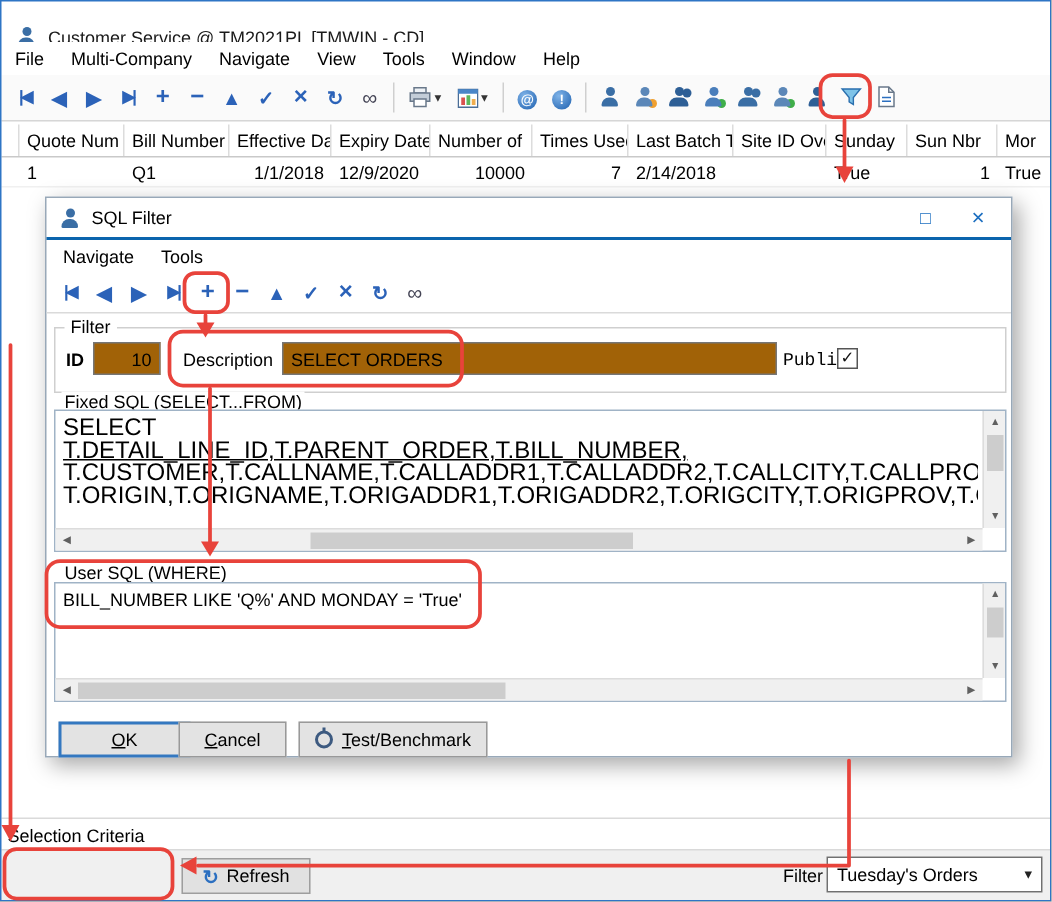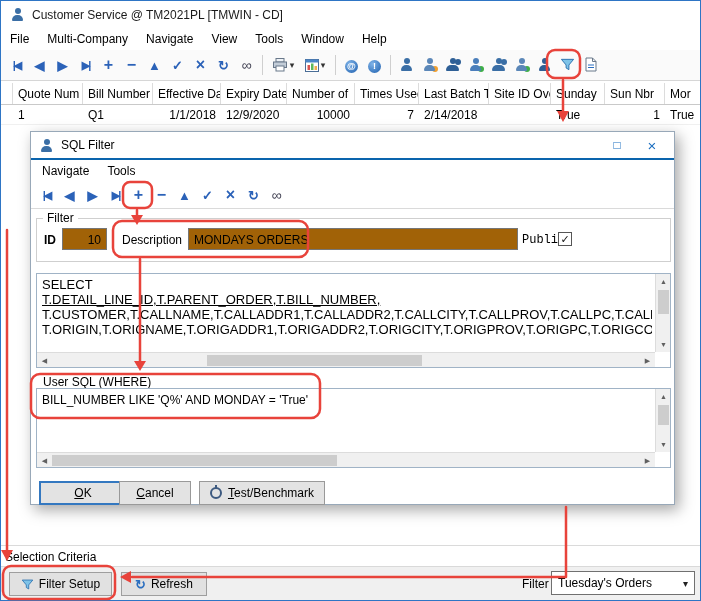--- a/index.html
+++ b/index.html
@@ -2,21 +2,21 @@
 <html><head>
 <meta charset="utf-8">
 <style>
   * { margin:0; padding:0; box-sizing:border-box; }
   html,body { background:#888; }
   body { font-family:"Liberation Sans", sans-serif; font-size:12px; color:#000; }
   #root { position:relative; width:701px; height:601px; background:#fff; overflow:hidden; }
   .win-border { position:absolute; inset:0; border:1px solid #2e75c5; pointer-events:none; z-index:60; }
 
   
-  .titlebar { position:absolute; left:1px; top:1px; right:1px; height:27px; background:#fff; display:flex; align-items:center; padding-left:9px; gap:7px; }
+  .titlebar { position:absolute; left:1px; top:11px; right:1px; height:27px; background:#fff; display:flex; align-items:center; padding-left:9px; gap:7px; }
   .titlebar .title { font-size:12px; color:#1a1a1a; }
   .menubar { position:absolute; left:1px; top:28px; right:1px; height:22px; background:#fff; display:flex; align-items:center; }
   .menu-item { padding:3px 9px; white-space:nowrap; }
   .toolbar { position:absolute; left:1px; top:50px; right:1px; height:31px; background:#fafafa; border-bottom:1px solid #d6d6d6; display:flex; align-items:center; padding-left:4px; }
   .tbi { width:23px; text-align:center; font-size:13px; line-height:1; color:#2b62b8; font-weight:bold; white-space:nowrap; }
   .tbi.small { font-size:11px; letter-spacing:-2px; }
   .tbi.plus { font-size:16px; }
   .tbi.dark { color:#445; font-weight:normal; font-size:14px; }
   .tbsep { width:1px; height:20px; background:#cfcfcf; margin:0 4px; }
   .tb-dd { width:32px; display:flex; align-items:center; justify-content:center; gap:2px; }
@@ -54,21 +54,21 @@
   .dctrl.close { font-size:15px; }
   .dblue { position:absolute; left:0; top:26px; right:0; height:2px; background:#0a64ad; }
   .dmenu { position:absolute; left:0; top:28px; right:0; height:22px; display:flex; align-items:center; padding-left:2px; }
   .dtb { position:absolute; left:0; top:50px; right:0; height:27px; border-bottom:1px solid #dadada; display:flex; align-items:center; padding-left:4px; }
   .fgroup { position:absolute; left:5px; top:86px; width:635px; height:44px; border:1px solid #cfcfcf; }
   .fgroup-label { position:absolute; left:12px; top:79px; background:#fff; padding:0 4px; z-index:2; }
   .flbl { position:absolute; top:14px; }
   .finput { position:absolute; top:9px; height:22px; border:1px solid #767676; background:#a16207; padding:4px 5px 0 5px; white-space:nowrap; overflow:hidden; }
   .memo-label { position:absolute; left:10px; background:#fff; padding:0 2px; }
   .memo { position:absolute; left:5px; width:635px; background:#fff; border:1px solid #a0b3c6; }
-  .sqlline { position:absolute; left:5px; right:18px; white-space:nowrap; overflow:hidden; font-size:13px; }
+  .sqlline { position:absolute; left:5px; right:18px; white-space:nowrap; overflow:hidden; font-size:16px; }
   .vscroll { position:absolute; top:0; right:0; bottom:15px; width:15px; background:#f0f0f0; border-left:1px solid #dcdcdc; }
   .hscroll { position:absolute; left:0; right:15px; bottom:0; height:15px; background:#f0f0f0; border-top:1px solid #dcdcdc; }
   .sarr { position:absolute; color:#606060; font-size:7px; width:15px; height:15px; text-align:center; line-height:15px; }
   .sarr.up { top:0; left:0; } .sarr.down { bottom:0; left:0; }
   .sarr.left { left:0; top:0; } .sarr.right { right:0; top:0; }
   .vthumb { position:absolute; left:2px; width:11px; background:#cdcdcd; }
   .hthumb { position:absolute; top:2px; height:11px; background:#cdcdcd; }
   .dbtn { position:absolute; top:349px; height:24px; background:#e3e3e3; border:1px solid #999; display:flex; align-items:center; justify-content:center; gap:6px; font-size:12px; }
   .dbtn.ok { left:8px; width:88px; border:2px solid #3478c0; }
   .dbtn.cancel { left:88px; width:72px; }
@@ -197,26 +197,20 @@
       <div class="gc gc7"></div>
       <div class="gc gc8">True</div>
       <div class="gc gc9 r">1</div>
       <div class="gc gc10">True</div>
     </div>
   </div>
 
   <div class="sep545"></div>
   <div class="sel-label">Selection Criteria</div>
   <div class="bottom-panel">
-    <div class="wbtn btn-fs">
-      <svg width="13" height="13" viewBox="0 0 16 16">
-          <path d="M1.5 2.5 h13 L9.5 8.5 v5 l-3 -1.8 v-3.2 z" fill="#7ec3e8" stroke="#2a6fae"></path>
-        </svg>
-      <span>Filter Setup</span>
-    </div>
     <div class="wbtn btn-rf">
       <span class="rf-ico">↻</span>
       <span>Refresh</span>
     </div>
     <span class="flt-label">Filter</span>
     <div class="combo">
       <span>Tuesday's Orders</span>
       <span class="arr">▾</span>
     </div>
   </div>
@@ -245,25 +239,26 @@
       <span class="tbi plus">×</span>
       <span class="tbi">↻</span>
       <span class="tbi dark">∞</span>
     </div>
 
     <span class="fgroup-label">Filter</span>
     <div class="fgroup">
       <span class="flbl" style="left:7px;font-weight:bold;">ID</span>
       <div class="finput" style="left:25px;width:45px;text-align:right;">10</div>
       <span class="flbl" style="left:85px;">Description</span>
-      <div class="finput" style="left:151px;width:330px;">MONDAYS ORDERS</div>
+      <div class="finput" style="left:151px;width:330px;">SELECT ORDERS</div>
       <span class="flbl" style="left:485px;font-family:Liberation Mono, monospace;">Public</span>
       <div class="checkbox" style="left:521px;top:13px;"><span>✓</span></div>
     </div>
 
+    <span class="memo-label" style="top:129px;">Fixed SQL (SELECT...FROM)</span>
     <div class="memo" style="top:141px;height:95px;">
       <div class="sqlline" style="top:3px;">SELECT</div>
       <div class="sqlline" style="top:18px;text-decoration:underline;">T.DETAIL_LINE_ID,T.PARENT_ORDER,T.BILL_NUMBER,</div>
       <div class="sqlline" style="top:33px;">T.CUSTOMER,T.CALLNAME,T.CALLADDR1,T.CALLADDR2,T.CALLCITY,T.CALLPROV,T.CALLPC,T.CALLCOUNTRY,T.CALL</div>
       <div class="sqlline" style="top:48px;">T.ORIGIN,T.ORIGNAME,T.ORIGADDR1,T.ORIGADDR2,T.ORIGCITY,T.ORIGPROV,T.ORIGPC,T.ORIGCOUNTRY,T.ORIGPHO</div>
       <div class="vscroll">
         <span class="sarr up">▲</span>
         <div class="vthumb" style="top:16px;height:24px;"></div>
         <span class="sarr down">▼</span>
       </div>

